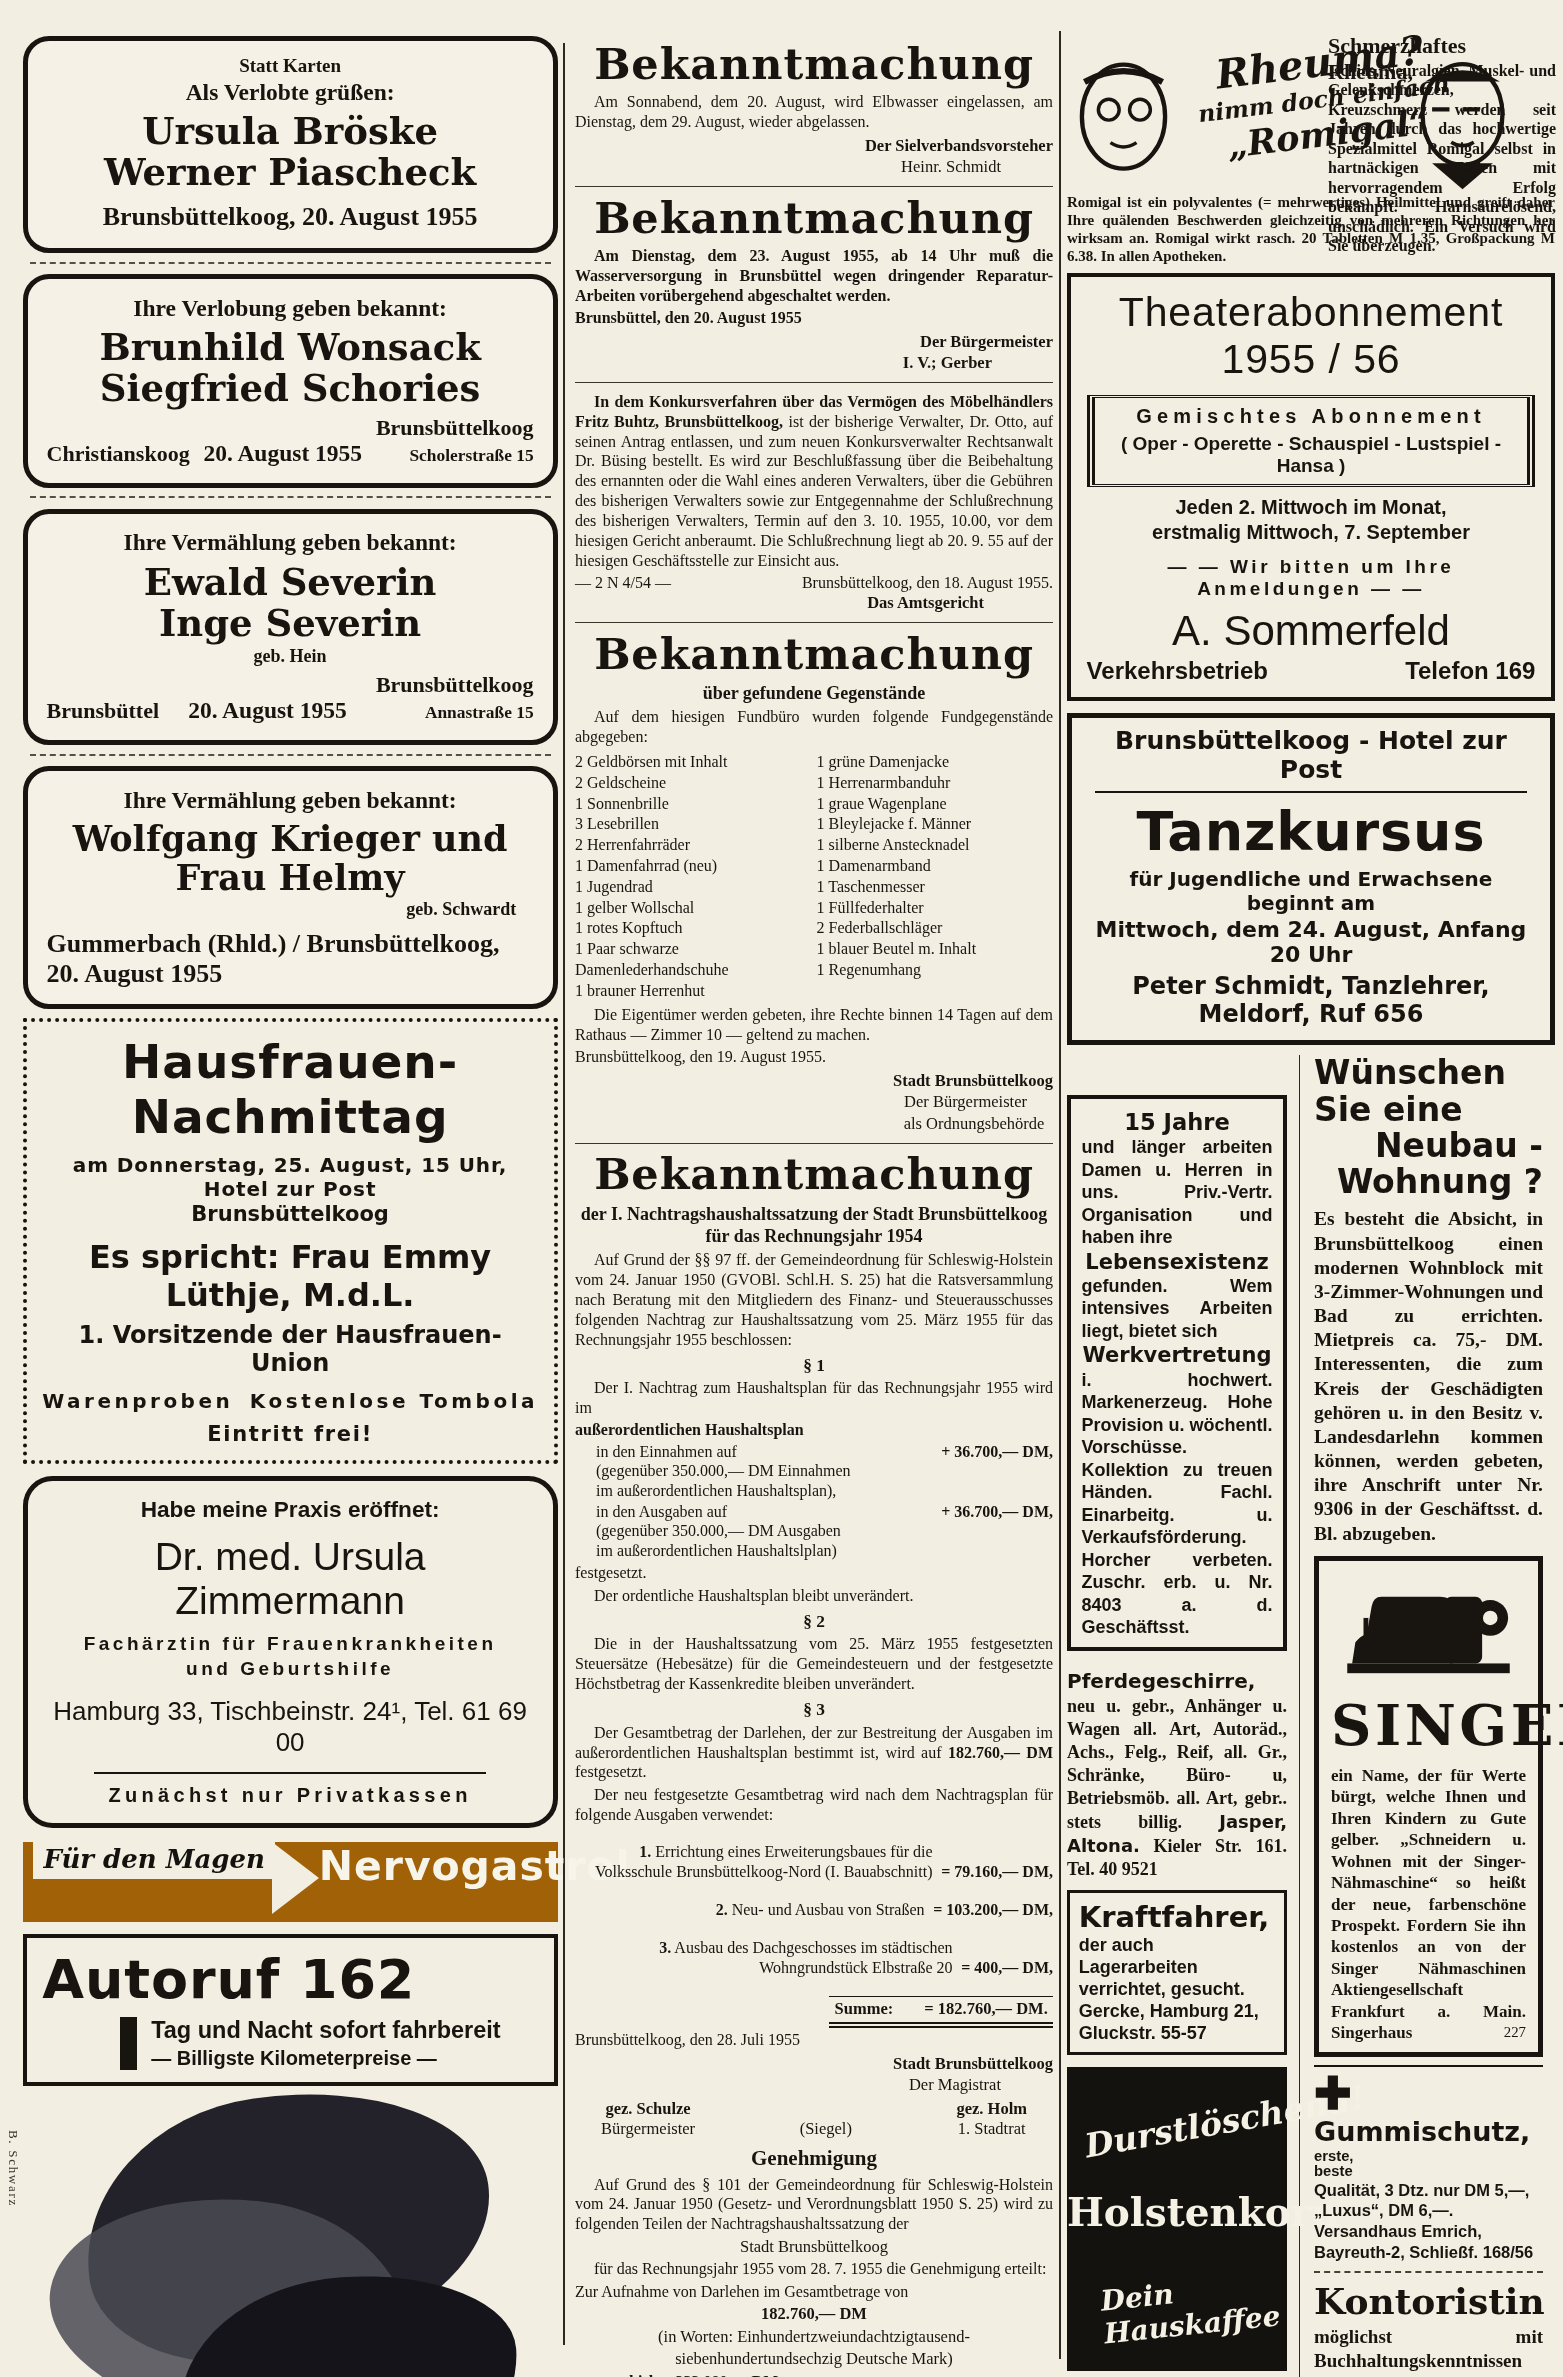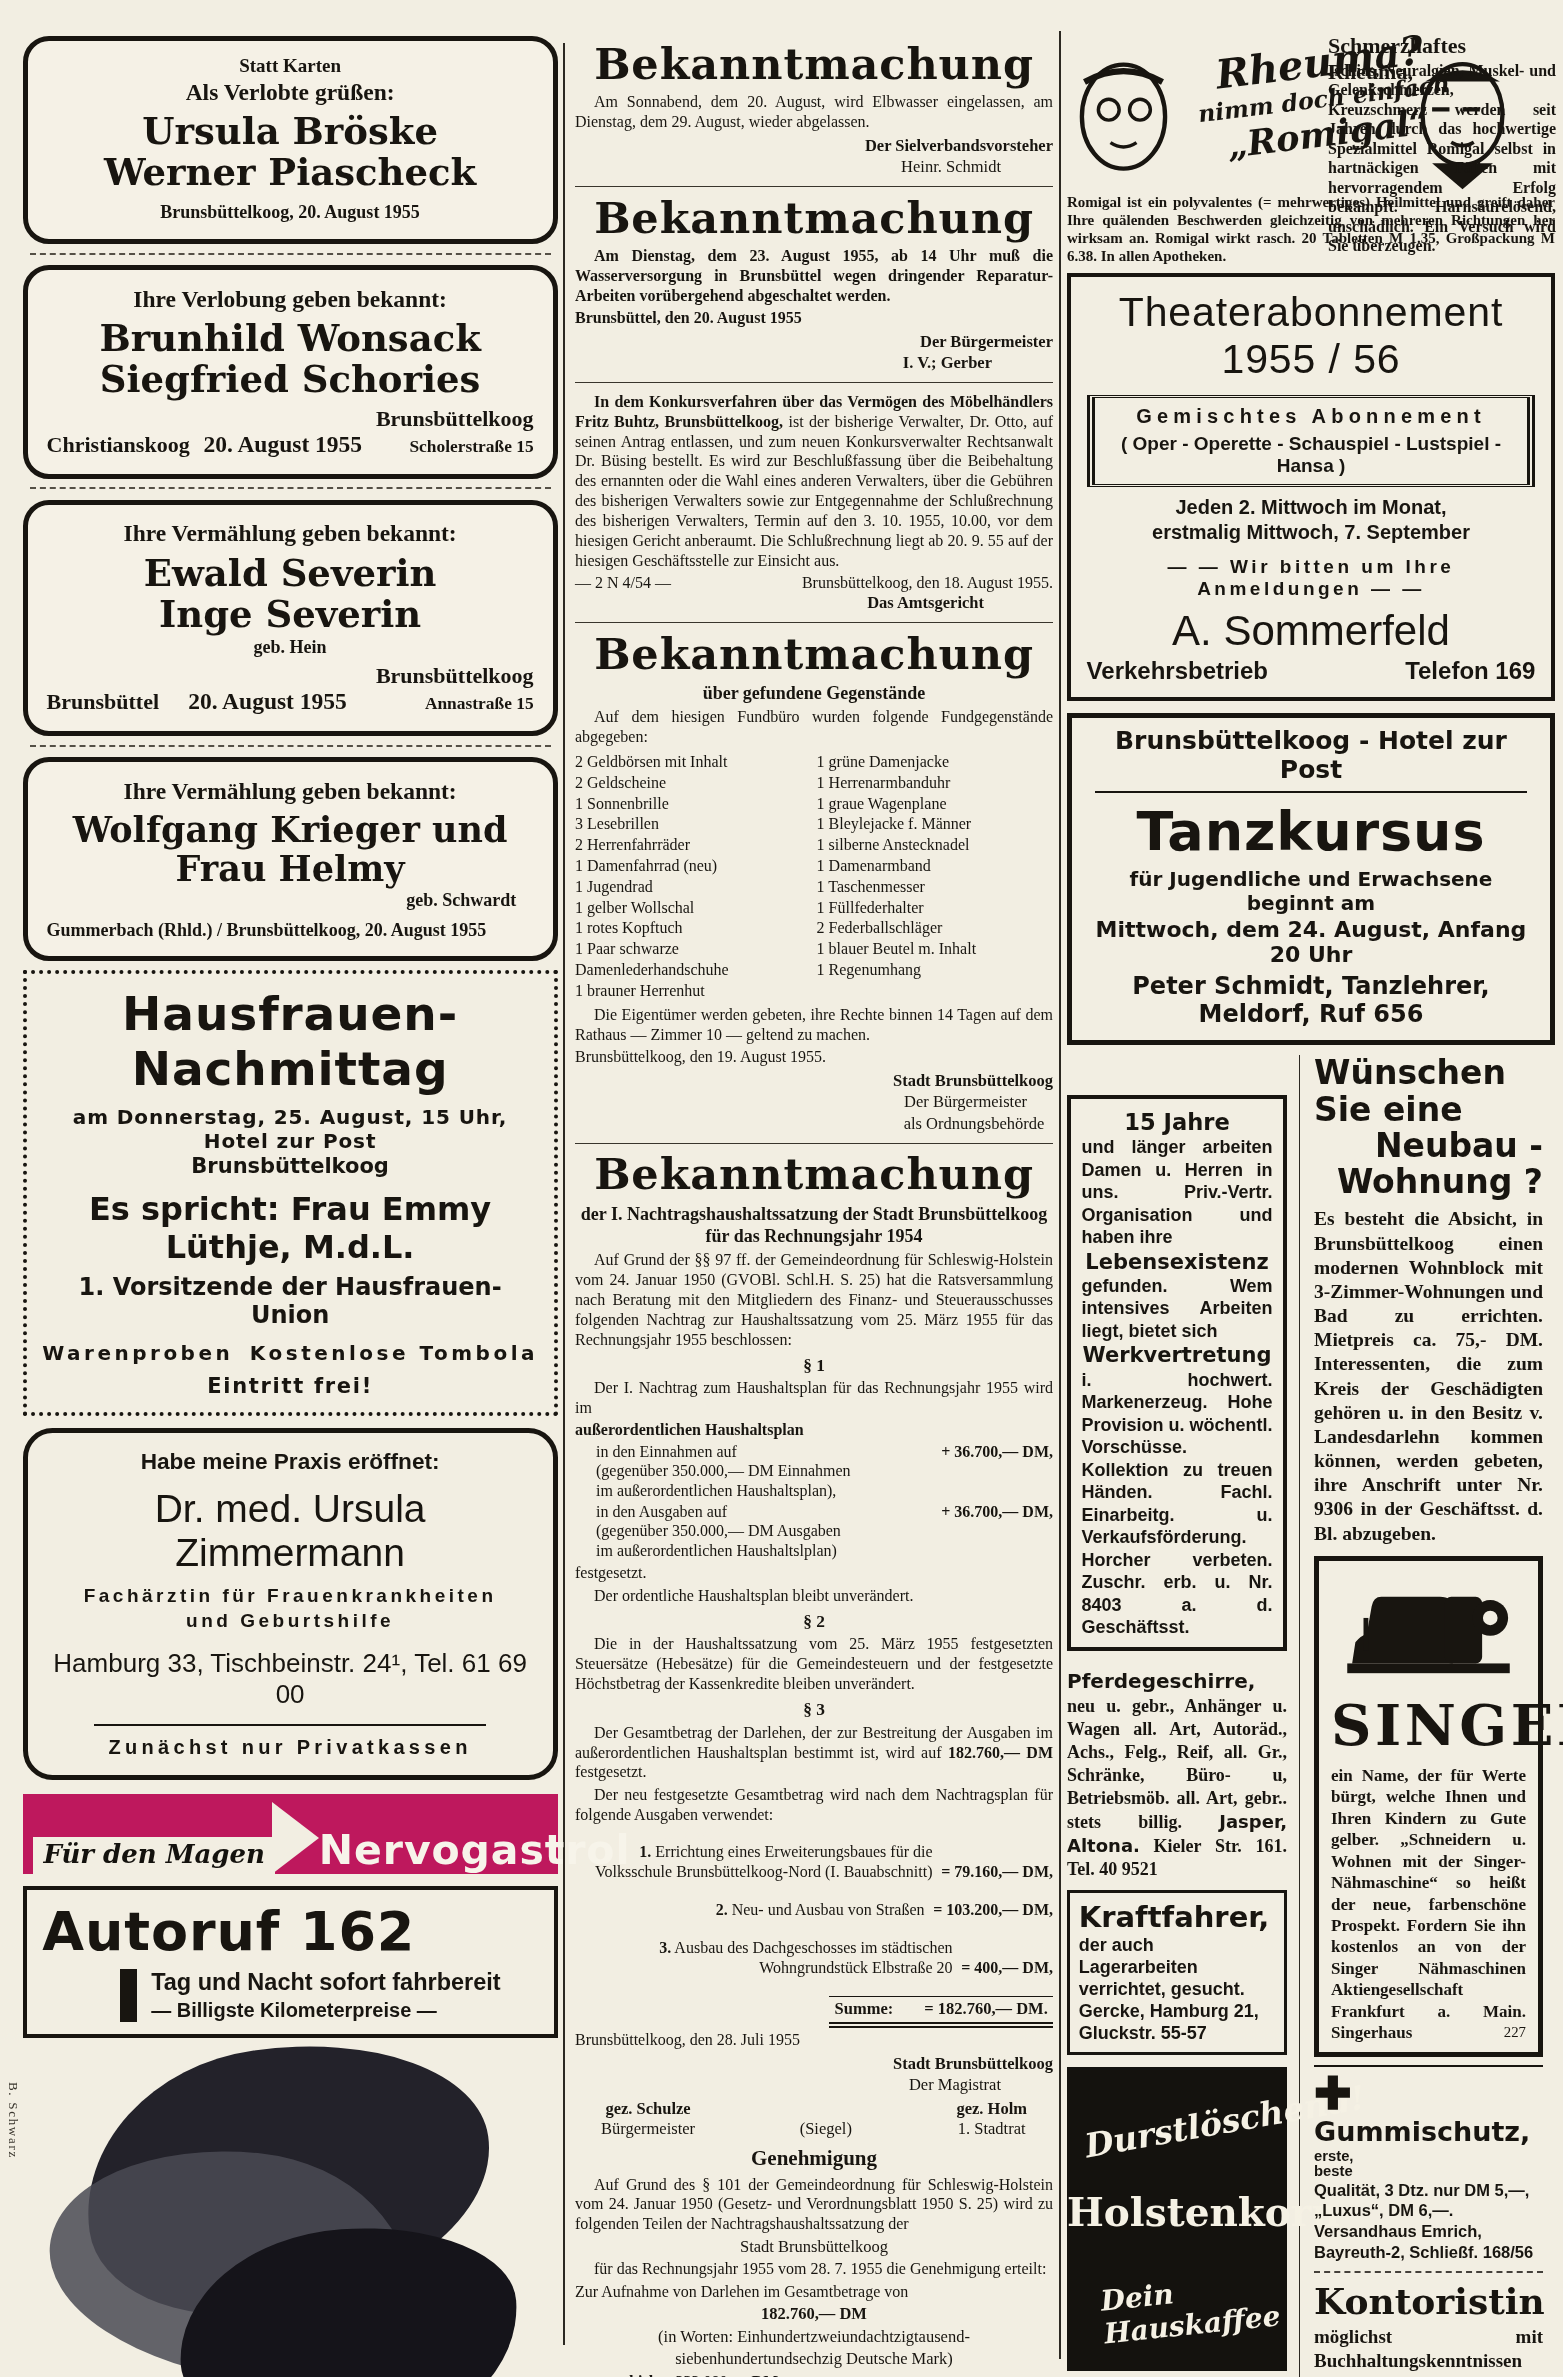--- a/index.html
+++ b/index.html
@@ -14,21 +14,21 @@
   .dv{font-family:"DejaVu Sans",sans-serif;}
   .script{font-family:"DejaVu Serif",serif;font-style:italic;font-weight:bold;}
 
   
   .rbox{border:5.2px solid #181510;border-radius:26px;text-align:center;
         padding:14px 19px 15.6px;margin-bottom:8.7px;background:#f5f1e6;}
   .rbox .pre{font-size:19px;font-weight:bold;}
   .rbox .intro{font-size:23.5px;font-weight:bold;margin:1.7px 0 5.2px;}
   .rbox .nm{font-family:"DejaVu Serif",serif;font-weight:bold;font-size:37px;line-height:1.12;}
   .rbox .nee{font-size:18px;font-weight:bold;margin-top:1.7px;}
-  .rbox .pl{font-size:18px;font-weight:bold;margin-top:8.7px;}
+  .rbox .pl{font-size:26px;font-weight:bold;margin-top:8.7px;}
   .prow{display:flex;justify-content:space-between;align-items:flex-end;
         font-size:22px;font-weight:bold;text-align:left;margin-top:5.2px;}
   .prow .rt{text-align:right;font-size:22px;}
   .prow .rt .sm{font-size:17.4px;font-weight:bold;}
   .prow .dt{font-size:23.5px;}
   .dashrule{border-top:2.6px dashed #555046;margin:3.5px 7px 10.4px;}
   .dotbox{border:4.3px dotted #181510;padding:12px 15.6px 14px;margin:5.2px 0 12px;text-align:center;}
   .hf-title{font-family:"DejaVu Sans",sans-serif;font-weight:800;font-size:47px;letter-spacing:0.9px;}
   .hf-when{font-family:"DejaVu Sans",sans-serif;font-weight:700;font-size:20px;margin-top:8.7px;letter-spacing:0.9px;}
   .hf-where{font-family:"DejaVu Sans",sans-serif;font-weight:700;font-size:21px;margin-top:1.7px;}
@@ -37,21 +37,21 @@
   .hf-row{display:flex;justify-content:space-between;font-family:"DejaVu Sans",sans-serif;
           font-weight:700;font-size:20px;letter-spacing:3.5px;margin-top:12px;}
   .hf-entry{font-family:"DejaVu Sans",sans-serif;font-weight:800;font-size:21px;margin-top:8.7px;letter-spacing:1.7px;}
   .praxis{border:5.2px solid #181510;border-radius:29.5px;text-align:center;padding:15.6px 17.4px;margin:8.7px 0 14px;}
   .px-intro{font-family:"Liberation Sans",sans-serif;font-weight:bold;font-size:22.6px;}
   .px-name{font-family:"Liberation Sans",sans-serif;font-size:39px;margin-top:12px;}
   .px-spec{font-family:"Liberation Sans",sans-serif;font-weight:bold;font-size:19px;letter-spacing:3.5px;margin-top:10.4px;}
   .px-addr{font-family:"Liberation Sans",sans-serif;font-size:26px;margin-top:15.6px;}
   .px-rule{border-top:2.6px solid #181510;width:80%;margin:14px auto 10.4px;}
   .px-note{font-family:"Liberation Sans",sans-serif;font-weight:bold;font-size:20px;letter-spacing:4.3px;}
-  .nervo{background:#be185d;height:80px;display:flex;align-items:flex-end;padding:0 10.4px;margin:7px 0 12px;}
+  .nervo{background:#a16207;height:80px;display:flex;align-items:flex-start;padding:0 10.4px;margin:7px 0 12px;}
   .nervo-claim{background:#f2eee2;color:#14120e;font-size:26px;padding:1.7px 10.4px 5.2px;white-space:nowrap;}
   .nervo-arrow{width:0;height:0;border-top:36px solid transparent;border-bottom:36px solid transparent;
                border-left:47px solid #f2eee2;margin-left:-3.5px;}
   .nervo-name{flex:1;color:#f7f4ea;font-family:"DejaVu Sans",sans-serif;font-weight:800;
               font-size:41px;text-align:center;letter-spacing:0.9px;}
   .nervo-oval{border:4.3px solid #f2eee2;border-radius:50%;color:#f2eee2;width:111px;height:66px;
               display:flex;flex-direction:column;align-items:center;justify-content:center;line-height:1;}
   .nervo-oval .b1{font-size:19px;font-weight:bold;letter-spacing:0.9px;}
   .nervo-oval .b2{font-family:"DejaVu Serif",serif;font-size:17.4px;}
   .autoruf{border:4.3px solid #181510;padding:10.4px 15.6px 12px;margin:5.2px 0 8.7px;}

